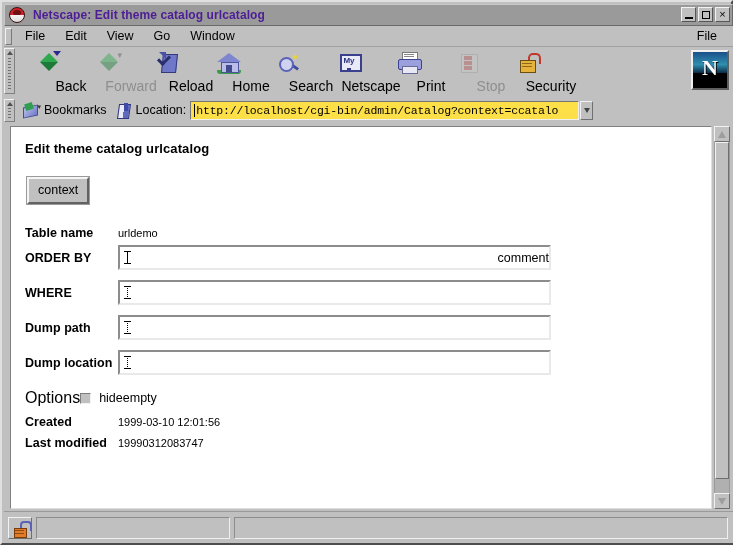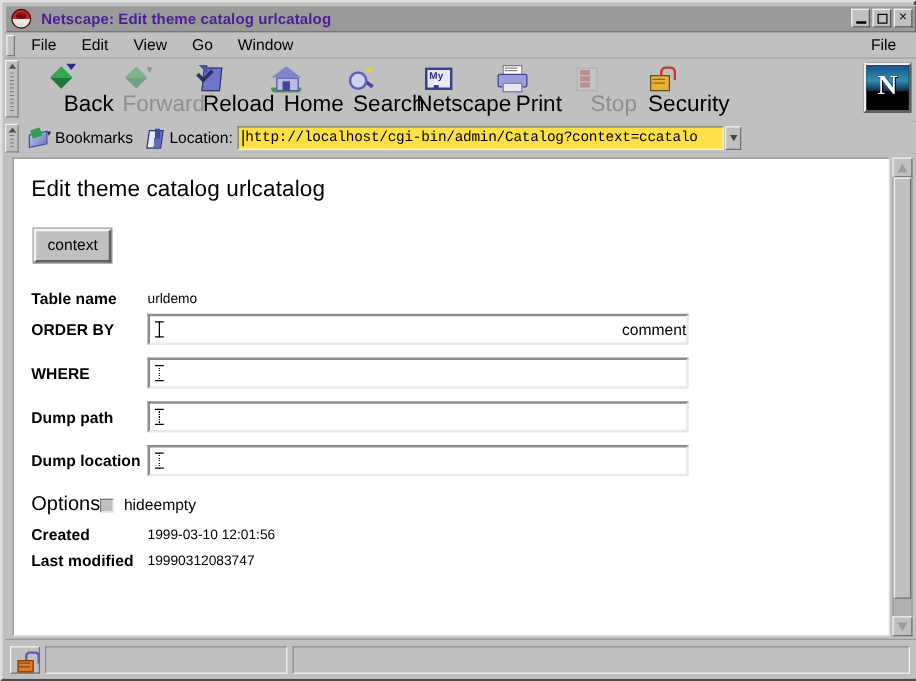--- a/index.html
+++ b/index.html
@@ -103,21 +103,21 @@
     position:absolute;left:3px;top:9px;width:3px;height:33px;
     background-image:
       linear-gradient(to bottom,#707070 1px,transparent 1px);
     background-size:3px 3px;
   }
   .btns{display:flex;align-items:flex-start;padding-left:4px;padding-top:2px;}
   .tbtn{
     width:60px;height:45px;display:flex;flex-direction:column;
     align-items:center;justify-content:flex-start;cursor:default;
   }
-  .tbtn .lbl{font-size:18px;color:#000;margin-top:1px;padding-left:44px;}
+  .tbtn .lbl{font-size:14px;color:#000;margin-top:1px;padding-left:44px;}
   .tbtn.disabled .lbl{color:#8e8e8e;}
   .ico{width:30px;height:27px;position:relative;margin-top:1px;}
 
   
   .ic-back .d, .ic-fwd .d{
     position:absolute;left:6px;top:3px;width:0;height:0;
     border-left:9px solid transparent;border-right:9px solid transparent;
     border-bottom:9px solid #2fa84f;
   }
   .ic-back .d2, .ic-fwd .d2{
@@ -336,21 +336,21 @@
     display:flex;
   }
   .canvas{
     flex:1;background:#ffffff;position:relative;overflow:hidden;
     border-top:1px solid #808080;border-left:1px solid #808080;
     border-right:1px solid #dfdfdf;border-bottom:1px solid #dfdfdf;
     box-sizing:border-box;
   }
   .page{position:absolute;left:0;top:0;right:0;bottom:0;padding:14px 0 0 14px;}
   h1.heading{
-    margin:0 0 0 0;font-size:18px;font-weight:normal;color:#000;
+    margin:0 0 0 0;font-size:13px;font-weight:bold;color:#000;
     letter-spacing:0.1px;
   }
   .updbtn{
     margin-top:21px;margin-left:2px;
     display:inline-block;padding:4px 9px 5px 9px;
     font-size:12.5px;color:#000;background:#c0c0c0;
     border-top:2px solid #f5f5f5;border-left:2px solid #f5f5f5;
     border-right:2px solid #626262;border-bottom:2px solid #626262;
     box-shadow:0 0 0 1px #9a9a9a;
     font-family:"Liberation Sans",sans-serif;

